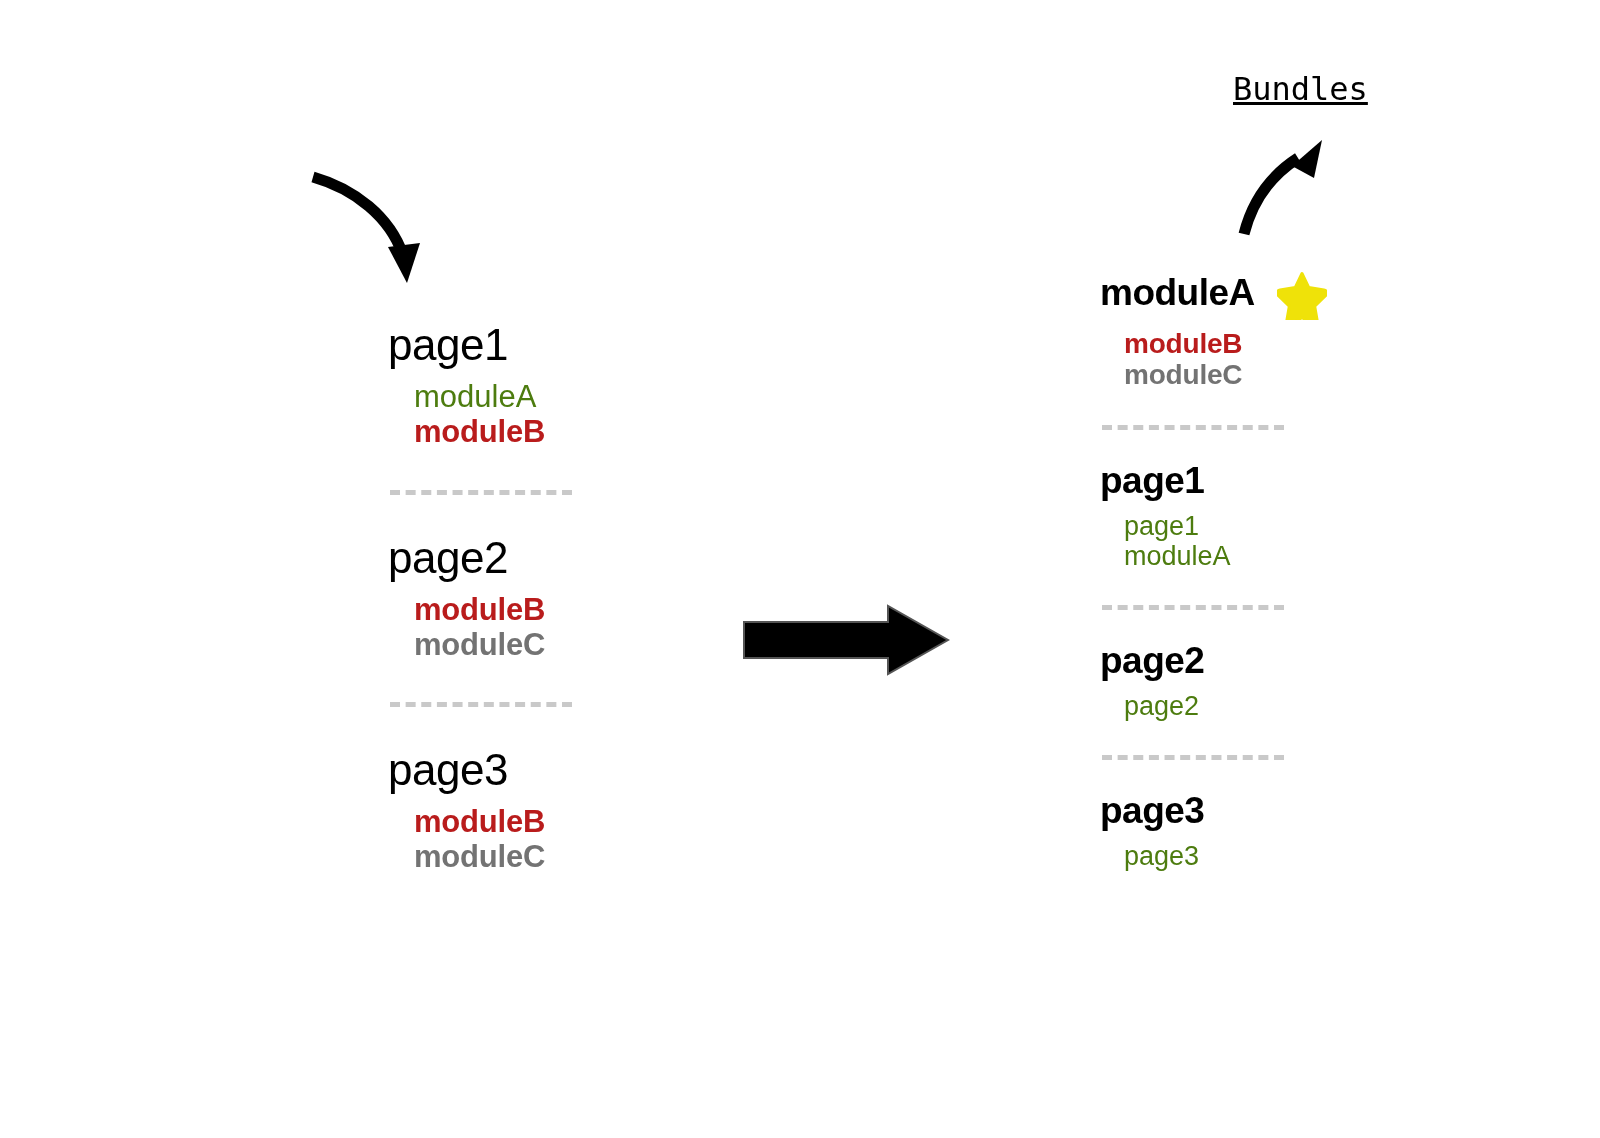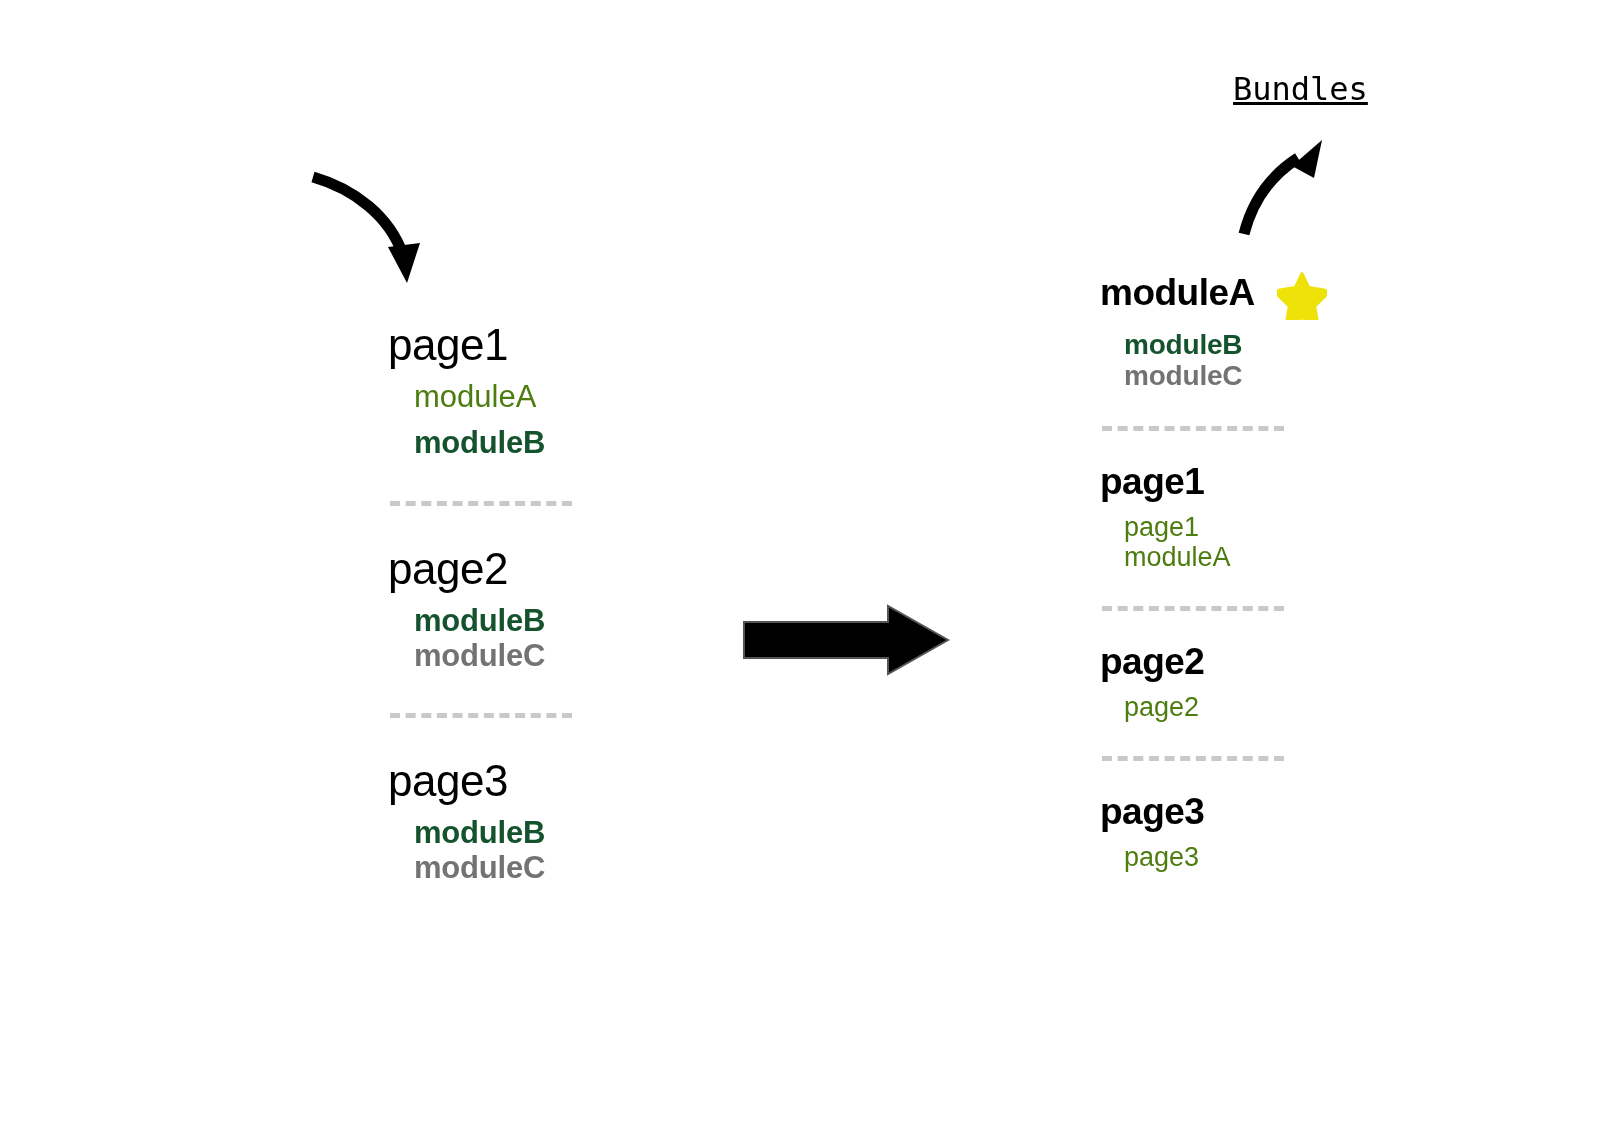--- a/index.html
+++ b/index.html
@@ -105,21 +105,21 @@
     font-weight: 400;
   }
   #bundles-column .item.em {
     font-weight: 700;
     font-size: 28px;
     letter-spacing: -0.2px;
   }
 
   
   .c-black { color: #4d7c0f; }
-  .c-green { color: #14532d; margin-top: 11px; }
+  .c-green { color: #b91c1c; }
   .c-red   { color: #737373; }
 
   
   .divider {
     border: 0;
     border-top: 5px dashed #c9c9c9;
     margin: 0;
     height: 0;
   }
   #entrypoints-column .divider { width: 182px; margin: 40px 0 40px 2px; }

